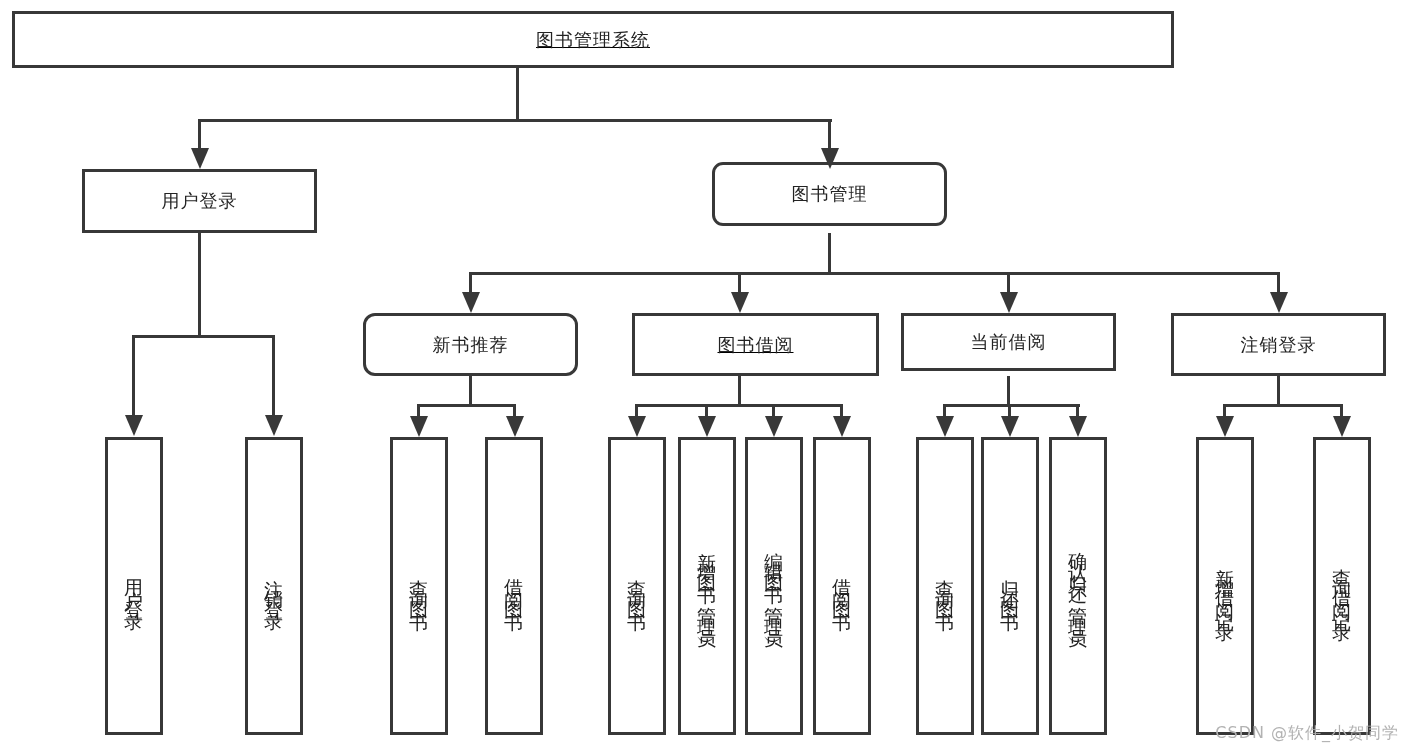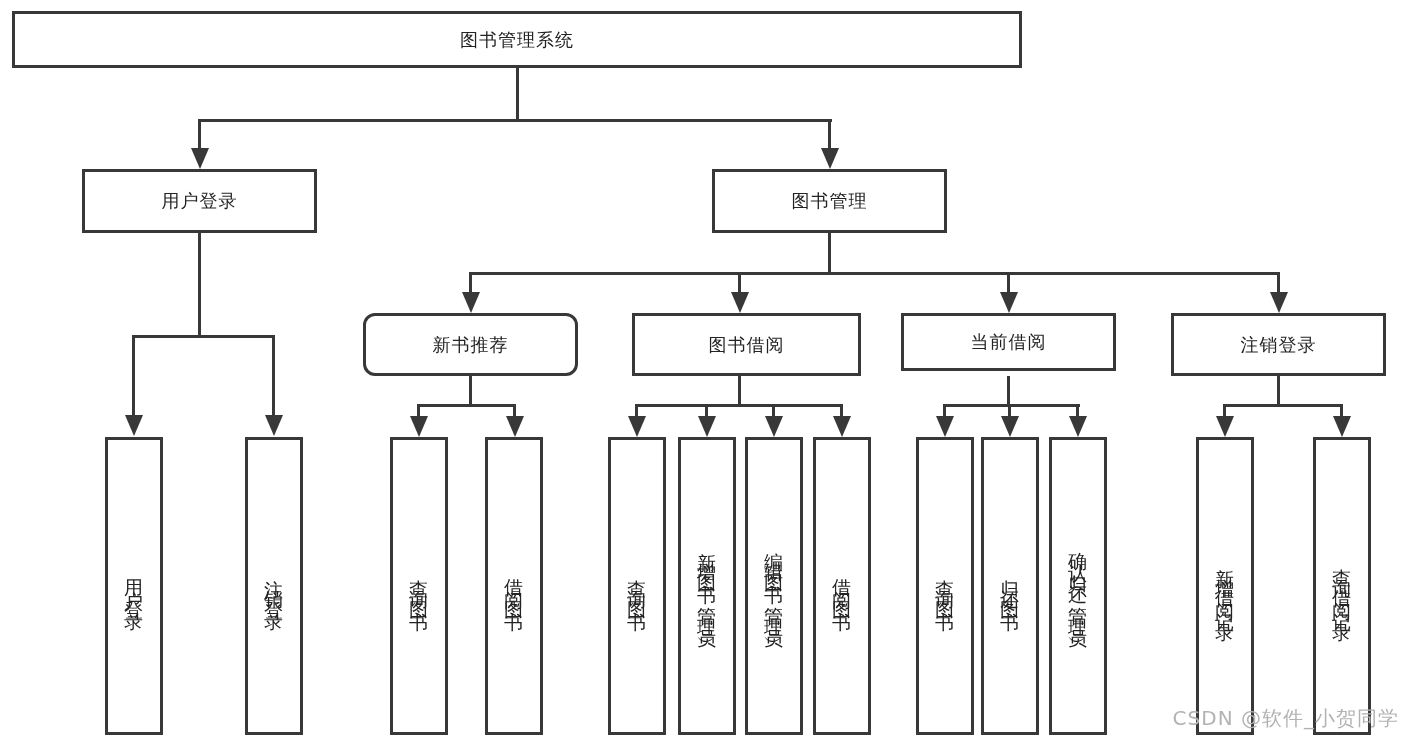--- a/index.html
+++ b/index.html
@@ -38,47 +38,47 @@
   .vline{position:absolute;width:3px;background:var(--line);}
   .hline{position:absolute;height:3px;background:var(--line);}
   .arr{
     position:absolute;width:0;height:0;margin-left:-9px;
     border-left:9px solid transparent;
     border-right:9px solid transparent;
     border-top:21px solid var(--line);
   }
   .watermark{
     position:absolute;
-    right:6px;bottom:15px;
-    font-size:20px;
+    right:6px;bottom:3px;
+    font-size:16px;
     color:var(--wm);
     letter-spacing:1px;
     white-space:nowrap;
   }
 </style>
 </head>
 <body>
 
 <div class="canvas">
 
-  <div class="box" style="left:12px;top:11px;width:1010px;height:57px;">
+  <div class="box" style="left:12px;top:11px;width:1162px;height:57px;text-decoration:underline;">
     <span class="hlabel">图书管理系统</span>
   </div>
 
   <div class="box" style="left:82px;top:169px;width:235px;height:64px;">
     <span class="hlabel">用户登录</span>
   </div>
-  <div class="box" style="left:712px;top:169px;width:235px;height:64px;">
+  <div class="box" style="left:712px;top:162px;width:235px;height:64px;border-radius:11px;">
     <span class="hlabel">图书管理</span>
   </div>
 
   <div class="box" style="left:363px;top:313px;width:215px;height:63px;border-radius:12px;">
     <span class="hlabel">新书推荐</span>
   </div>
-  <div class="box" style="left:632px;top:313px;width:229px;height:63px;">
+  <div class="box" style="left:632px;top:313px;width:247px;height:63px;text-decoration:underline;">
     <span class="hlabel">图书借阅</span>
   </div>
   <div class="box" style="left:901px;top:313px;width:215px;height:58px;">
     <span class="hlabel">当前借阅</span>
   </div>
   <div class="box" style="left:1171px;top:313px;width:215px;height:63px;">
     <span class="hlabel">注销登录</span>
   </div>
 
   <div class="box" style="left:105px;top:437px;width:58px;height:298px;">

